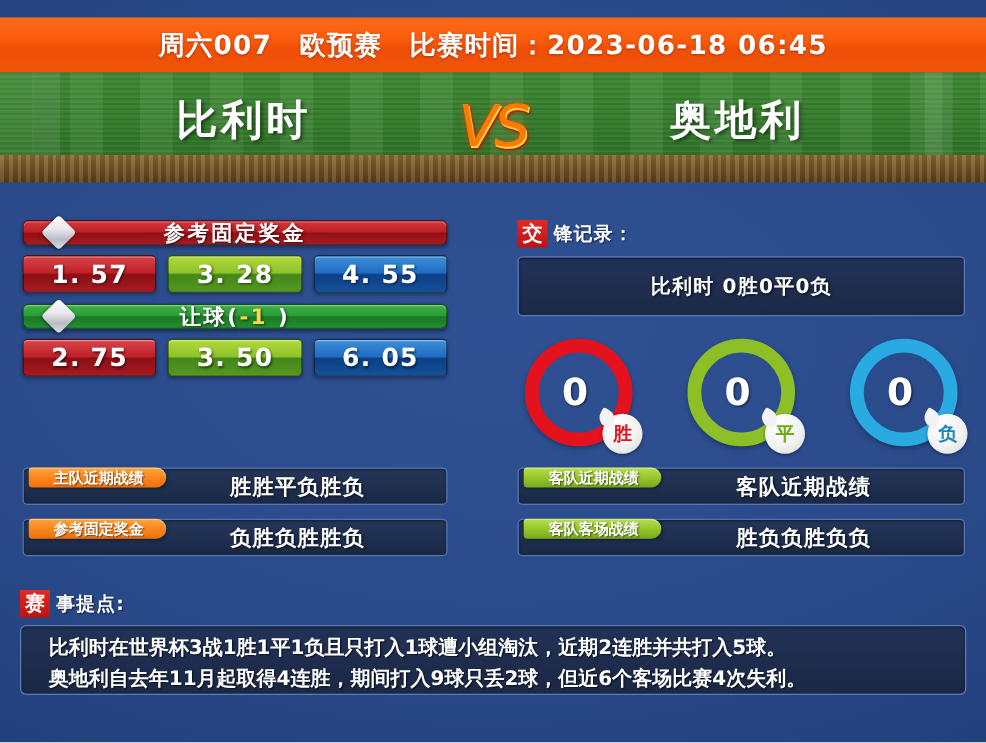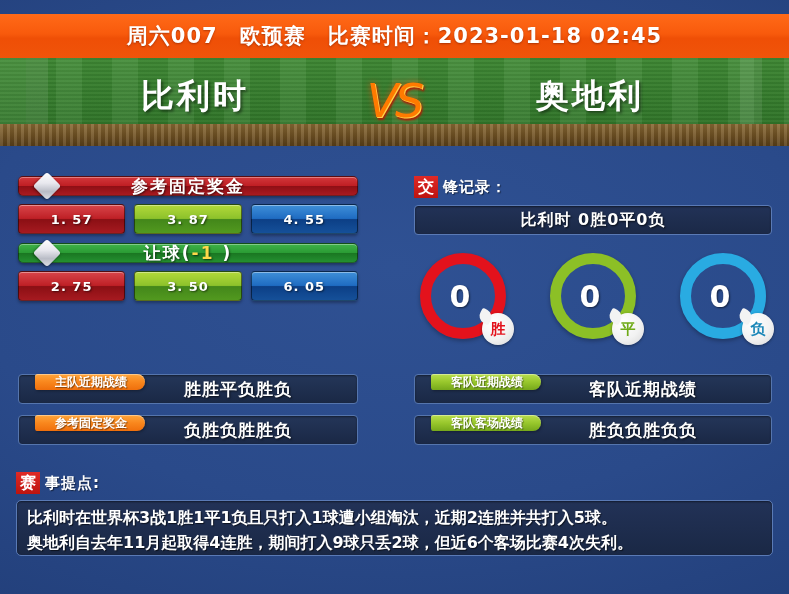--- a/index.html
+++ b/index.html
@@ -149,21 +149,21 @@
     margin-top: 8px;
   }
   .odd-btn {
     flex: 1;
     height: 30px;
     border-radius: 4px;
     display: flex;
     align-items: center;
     justify-content: center;
     color: #ffffff;
-    font-size: 13px;
+    font-size: 20px;
     font-weight: bold;
     letter-spacing: 1px;
     text-shadow: 1px 1px 2px rgba(0,0,0,0.55);
     border: 1px solid rgba(0,0,0,0.5);
     box-shadow: inset 0 1px 0 rgba(255,255,255,0.4), 0 2px 3px rgba(0,0,0,0.3);
   }
   .odd-btn.red  { background: linear-gradient(180deg, #d8454a 0%, #bf2026 48%, #8b0f14 52%, #a61a20 100%); }
   .odd-btn.green{ background: linear-gradient(180deg, #b2d93a 0%, #8dc22b 48%, #43871a 52%, #52991f 100%); }
   .odd-btn.blue { background: linear-gradient(180deg, #3f8fd8 0%, #1f6cc2 48%, #0c3f86 52%, #155099 100%); }
 
@@ -190,21 +190,21 @@
     margin-left: 5px;
     color: #ffffff;
     font-size: 15px;
     font-weight: bold;
     letter-spacing: 1px;
     text-shadow: 1px 1px 1px rgba(0,0,0,0.5);
   }
 
   
   .dark-bar {
-    height: 30px;
+    height: 48px;
     border-radius: 4px;
     background: linear-gradient(180deg, #223257 0%, #1b2947 100%);
     border: 1px solid #5a7ab5;
     display: flex;
     align-items: center;
     justify-content: center;
     box-shadow: inset 0 1px 2px rgba(0,0,0,0.5);
   }
   .dark-bar .txt {
     color: #ffffff;
@@ -277,21 +277,21 @@
     margin-bottom: 11px;
     border-radius: 4px;
     background: linear-gradient(180deg, #243659 0%, #1a2845 100%);
     border: 1px solid #5575ad;
     box-shadow: inset 0 1px 2px rgba(0,0,0,0.45);
     display: flex;
     align-items: center;
   }
   .form-tab {
     position: absolute;
-    left: 16px; top: -1px;
+    left: 4px; top: -1px;
     height: 16px;
     padding: 0 10px 0 12px;
     border-radius: 5px 14px 14px 5px;
     display: flex;
     align-items: center;
     justify-content: center;
     color: #ffffff;
     font-size: 12px;
     font-weight: bold;
     letter-spacing: 0px;
@@ -324,42 +324,42 @@
     left: 16px; top: 472px;
   }
   .analysis-box {
     position: absolute;
     left: 16px; top: 500px;
     width: 757px; height: 56px;
     border-radius: 5px;
     background: linear-gradient(180deg, #223257 0%, #1a2845 100%);
     border: 1px solid #5a7ab5;
     box-shadow: inset 0 1px 2px rgba(0,0,0,0.5);
-    padding: 4px 10px;
+    padding: 4px 22px;
     display: flex;
     flex-direction: column;
     justify-content: flex-start;
   }
   .analysis-line {
     color: #ffffff;
     font-size: 16px;
     font-weight: bold;
     line-height: 25px;
     letter-spacing: 0px;
     text-shadow: 1px 1px 1px rgba(0,0,0,0.6);
     white-space: nowrap;
   }
 </style>
 </head>
 <body>
 
 <div id="page">
 
   <div class="header-bar">
-    <div class="header-title">周六007　欧预赛　比赛时间：2023-01-18 02:45</div>
+    <div class="header-title">周六007　欧预赛　比赛时间：2023-06-18 06:45</div>
   </div>
 
   <div class="grass">
     <div class="grass-stripe" style="left:26px;width:22px;"></div>
     <div class="grass-stripe" style="left:740px;width:22px;"></div>
   </div>
   <div class="dirt"></div>
 
   <div class="team-name team-home">比利时</div>
   <div class="vs-mark">VS</div>
@@ -367,21 +367,21 @@
 
   <div class="panel-left">
 
     <div class="title-bar red">
       <span class="diamond"></span>
       <span class="label">参考固定奖金</span>
     </div>
 
     <div class="odds-row">
       <div class="odd-btn red">1. 57</div>
-      <div class="odd-btn green">3. 87</div>
+      <div class="odd-btn green">3. 28</div>
       <div class="odd-btn blue">4. 55</div>
     </div>
 
     <div class="title-bar green handicap-bar">
       <span class="diamond"></span>
       <span class="label"><span>让球(</span><span class="neg">-1</span><span> )</span></span>
     </div>
 
     <div class="odds-row">
       <div class="odd-btn red">2. 75</div>

